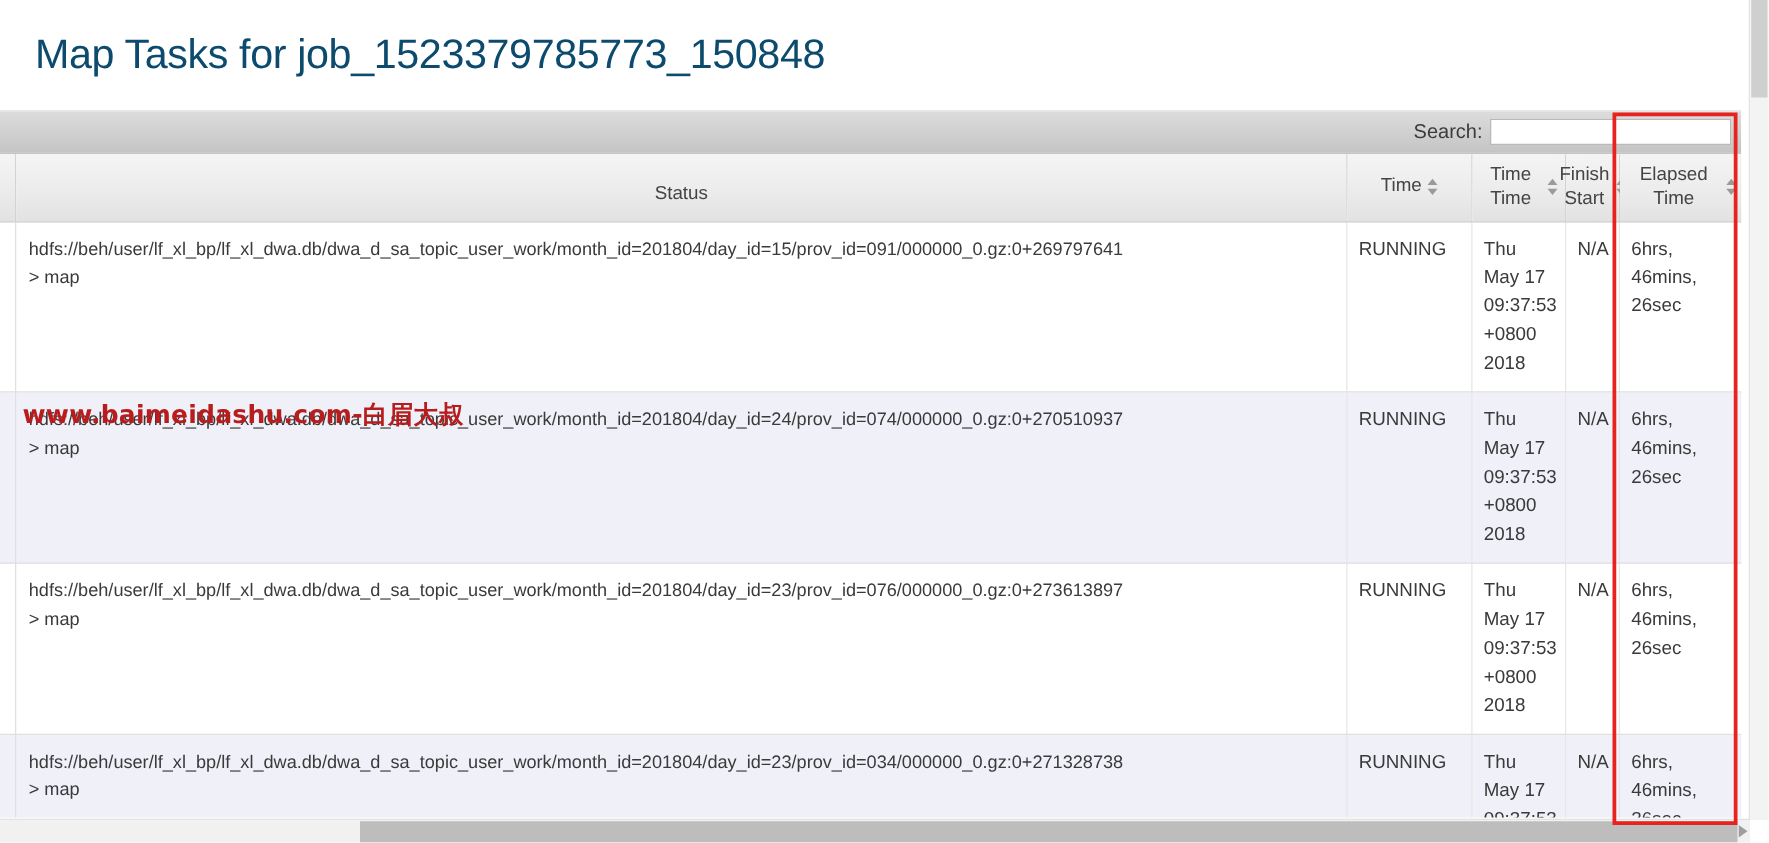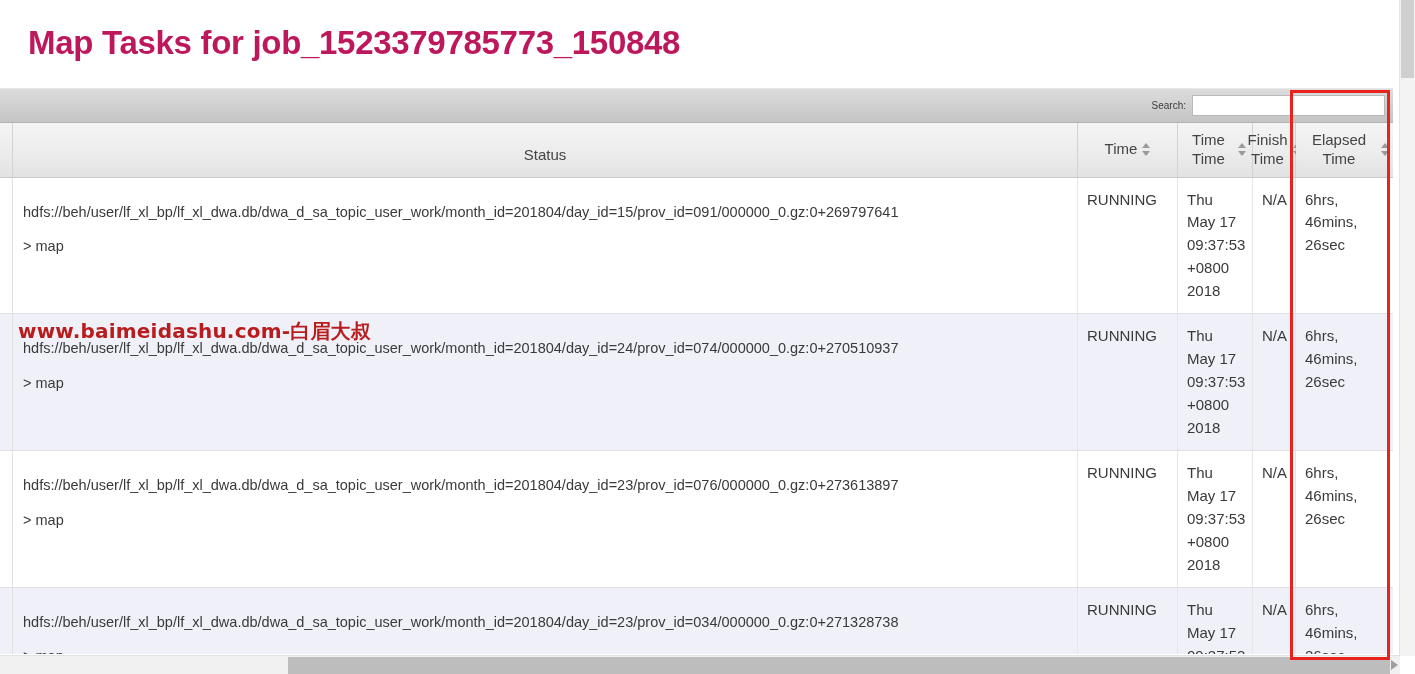--- a/index.html
+++ b/index.html
@@ -15,22 +15,22 @@
     font-family: "Liberation Sans", sans-serif;
     -webkit-font-smoothing: antialiased;
   }
 
   
   #page-title {
     position: absolute;
     left: 28px;
     top: 2px;
     font-size: 33px;
-    font-weight: bold;
-    color: #be185d;
+    font-weight: normal;
+    color: #0c4a6e;
     letter-spacing: -0.3px;
     white-space: nowrap;
     font-family: "Liberation Sans", sans-serif;
   }
 
   
   #table-panel {
     position: absolute;
     left: 0px;
     top: 88px;
@@ -54,21 +54,21 @@
   }
   #search-wrap {
     position: absolute;
     right: 8px;
     top: 4px;
     display: flex;
     align-items: center;
     height: 25px;
   }
   #search-label {
-    font-size: 10px;
+    font-size: 16px;
     color: #3b3b3b;
     margin-right: 6px;
     white-space: nowrap;
   }
   #search-input {
     width: 193px;
     height: 21px;
     border: 1px solid #b9b9b9;
     background: #ffffff;
     font-size: 13px;
@@ -163,21 +163,21 @@
   #tasks-table td.c-finish,
   #tasks-table td.c-elapsed {
     font-size: 15px;
     padding-left: 9px;
     word-break: normal;
   }
   #tasks-table td.c-elapsed { border-right: none; margin-top: 29px; }
   #tasks-table tbody tr.alt td { background: #eff0f8; }
   #tasks-table tbody tr.normal td { background: #ffffff; }
 
-  .map-line { display: block; margin-top: 12px; }
+  .map-line { display: block; }
 
   
   #h-scrollbar {
     position: absolute;
     left: 0;
     top: 655px;
     width: 1400px;
     height: 19px;
     background: #f1f1f1;
     border-top: 1px solid #e2e2e2;
@@ -279,21 +279,21 @@
           </span>
         </th>
         <th class="col-start">
           <span class="th-inner">
             <span>Time Time</span>
             <span class="sort-ico"></span>
           </span>
         </th>
         <th class="col-finish">
           <span class="th-inner">
-            <span>Finish Time</span>
+            <span>Finish Start</span>
             <span class="sort-ico"></span>
           </span>
         </th>
         <th class="col-elapsed">
           <span class="th-inner">
             <span>Elapsed Time</span>
             <span class="sort-ico"></span>
           </span>
         </th>
       </tr>

